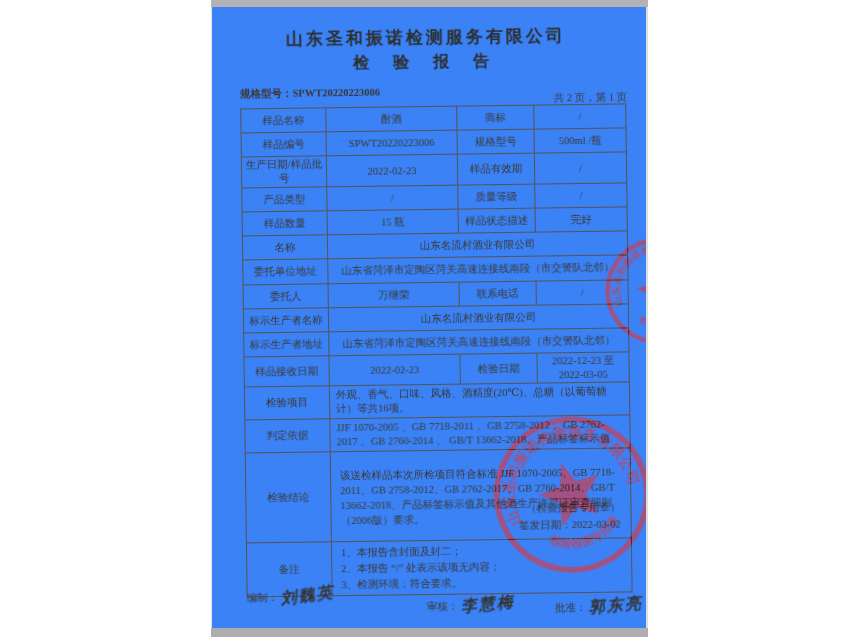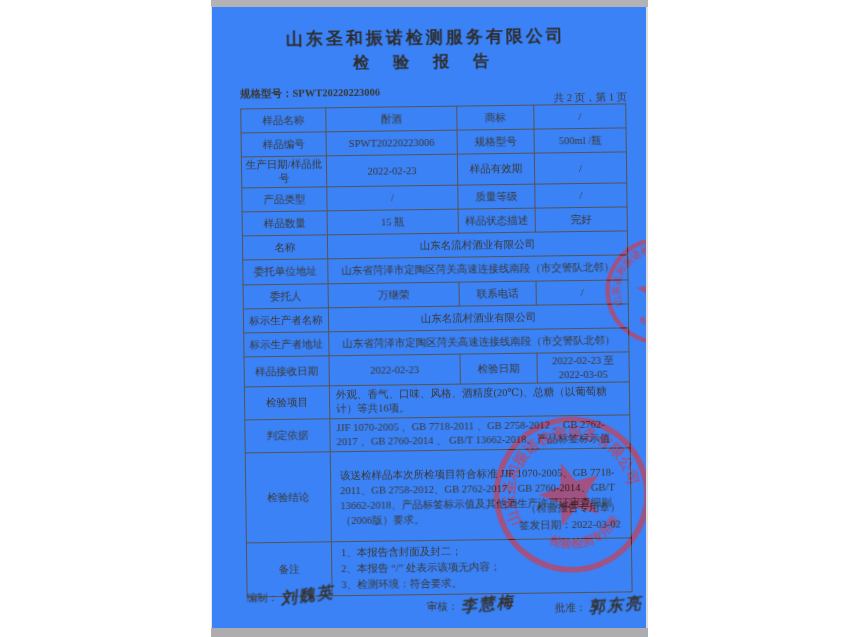--- a/index.html
+++ b/index.html
@@ -126,21 +126,21 @@
       <tr class="h24">
         <td>标示生产者地址</td>
         <td colspan="3">山东省菏泽市定陶区菏关高速连接线南段（市交警队北邻）</td>
       </tr>
       <tr class="h30">
         <td>样品接收日期</td>
         <td>2022-02-23</td>
         <td>检验日期</td>
         <td>
           <span class="two-line">
-            <span>2022-02-23 至</span><br>
+            <span>2022-12-23 至</span><br>
             <span>2022-03-05</span>
           </span>
         </td>
       </tr>
       <tr class="h30">
         <td>检验项目</td>
         <td colspan="3" class="lt">外观、香气、口味、风格、酒精度(20℃)、总糖（以葡萄糖计）等共16项。</td>
       </tr>
       <tr class="h30">
         <td>判定依据</td>

